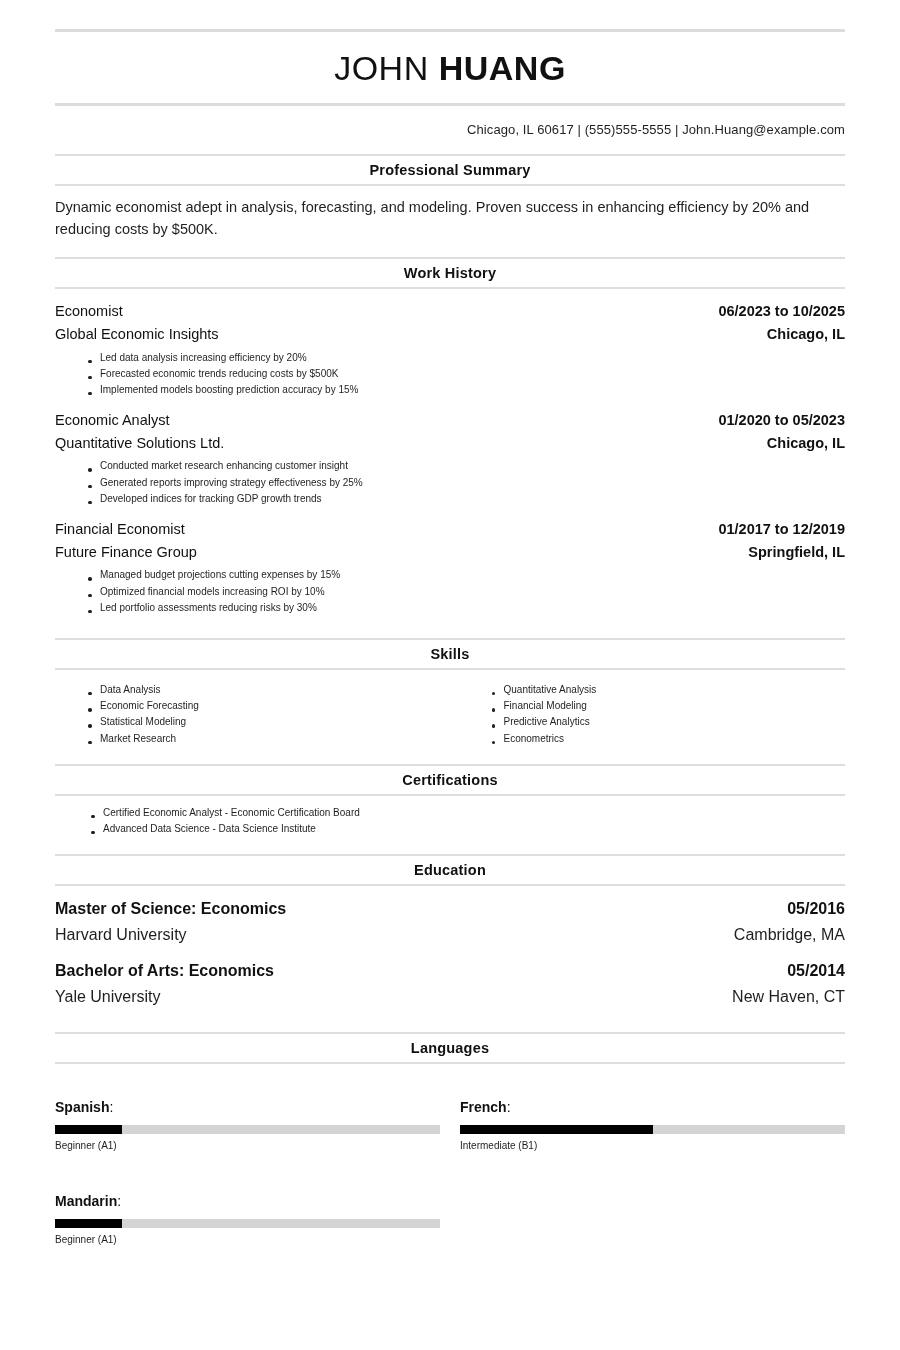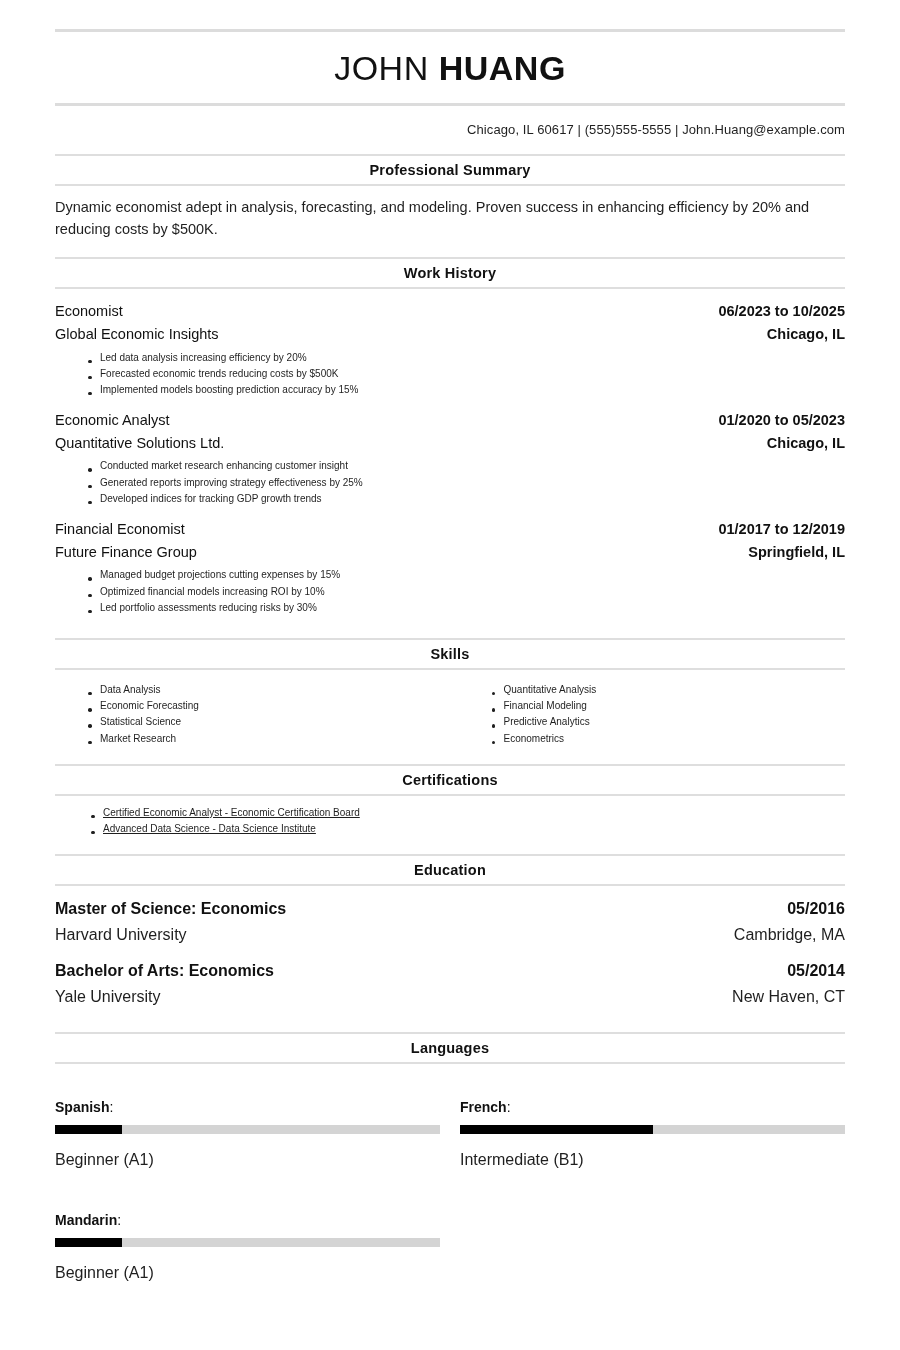--- a/index.html
+++ b/index.html
@@ -112,21 +112,21 @@
     display: flex;
     padding-top: 9px;
     gap: 27px;
   }
   .two-col .col { width: 50%; }
   .two-col .col.second ul.bullets li { padding-left: 40px; }
   .two-col .col.second ul.bullets li::before { left: 28px; }
 
   
   .cert-list { padding-top: 6px; }
-  .cert-list ul.bullets li { padding-left: 48px; text-decoration: underline; }
+  .cert-list ul.bullets li { padding-left: 48px; }
   .cert-list ul.bullets li::before { left: 36px; }
 
   
   .edu-entry { padding-top: 10px; }
   .edu-row {
     display: flex;
     justify-content: space-between;
     align-items: baseline;
     font-size: 16px;
     line-height: 1.62;
@@ -164,24 +164,24 @@
     position: relative;
     overflow: hidden;
   }
   .lang-item.col2 .lang-bar { width: 385px; }
   .lang-fill {
     position: absolute;
     left: 0; top: 0; bottom: 0;
     background: #000000;
   }
   .lang-level {
-    font-size: 16px;
+    font-size: 10px;
     color: #1f1f1f;
     line-height: 1.5;
-    margin-top: 14px;
+    margin-top: 4px;
   }
 </style>
 </head>
 <body>
 
 <div class="page">
 
   <div class="rule top-rule"></div>
 
   <div class="name">
@@ -257,21 +257,21 @@
 
   <div class="rule thin"></div>
   <div class="section-title">Skills</div>
   <div class="rule thin"></div>
 
   <div class="two-col">
     <div class="col first">
       <ul class="bullets">
         <li>Data Analysis</li>
         <li>Economic Forecasting</li>
-        <li>Statistical Science</li>
+        <li>Statistical Modeling</li>
         <li>Market Research</li>
       </ul>
     </div>
     <div class="col second">
       <ul class="bullets">
         <li>Quantitative Analysis</li>
         <li>Financial Modeling</li>
         <li>Predictive Analytics</li>
         <li>Econometrics</li>
       </ul>

